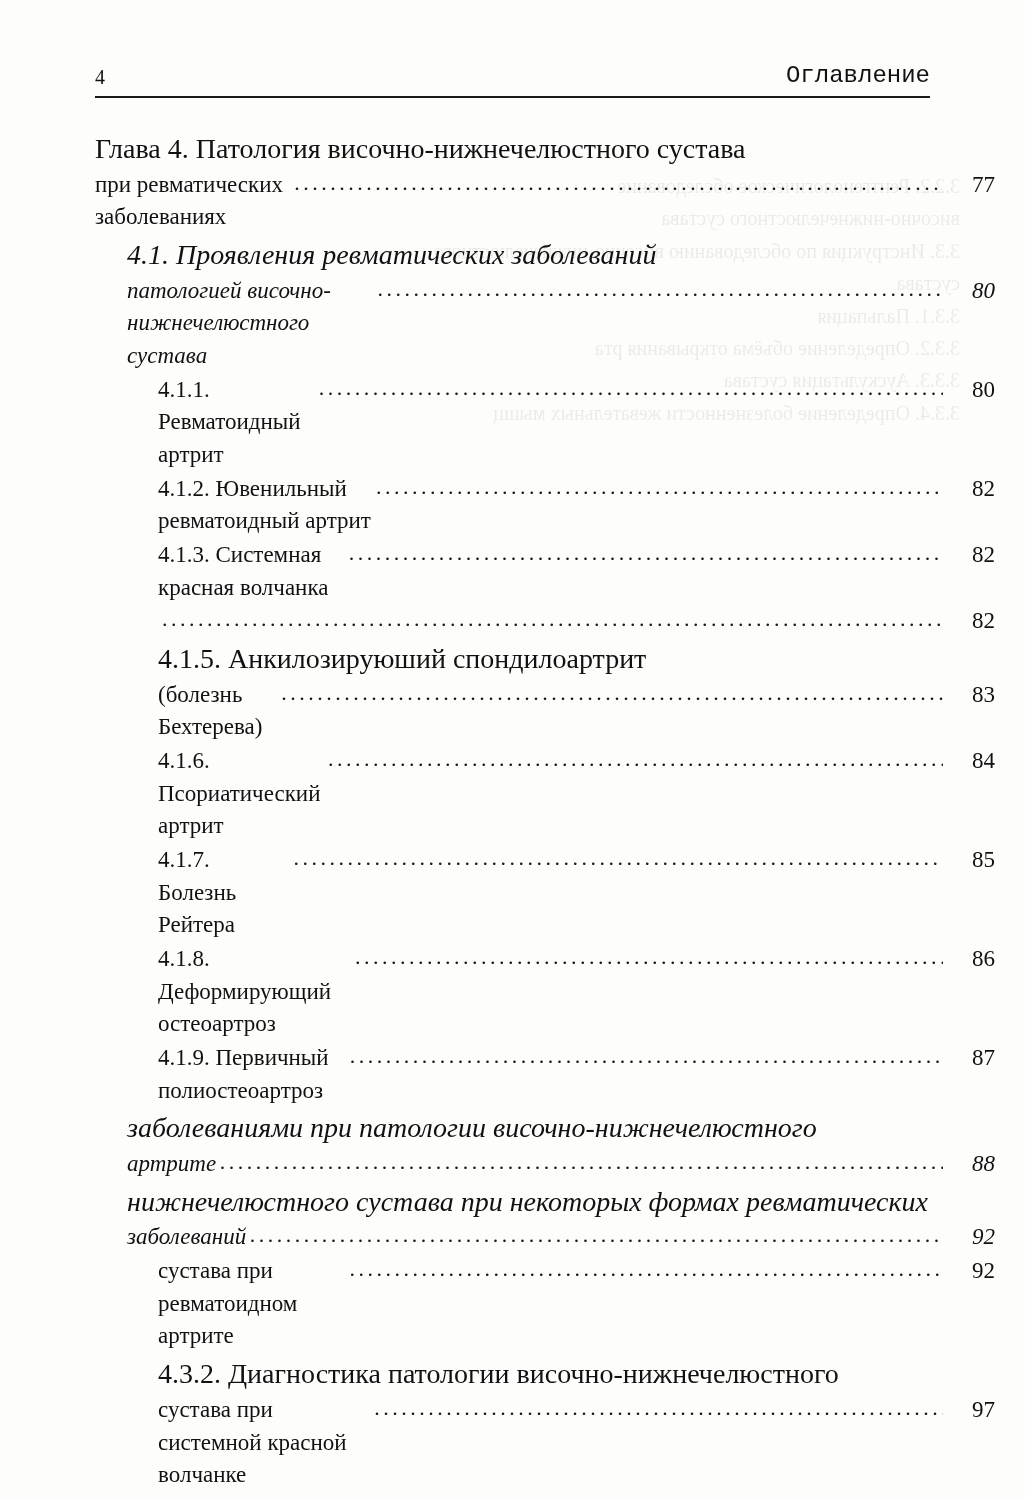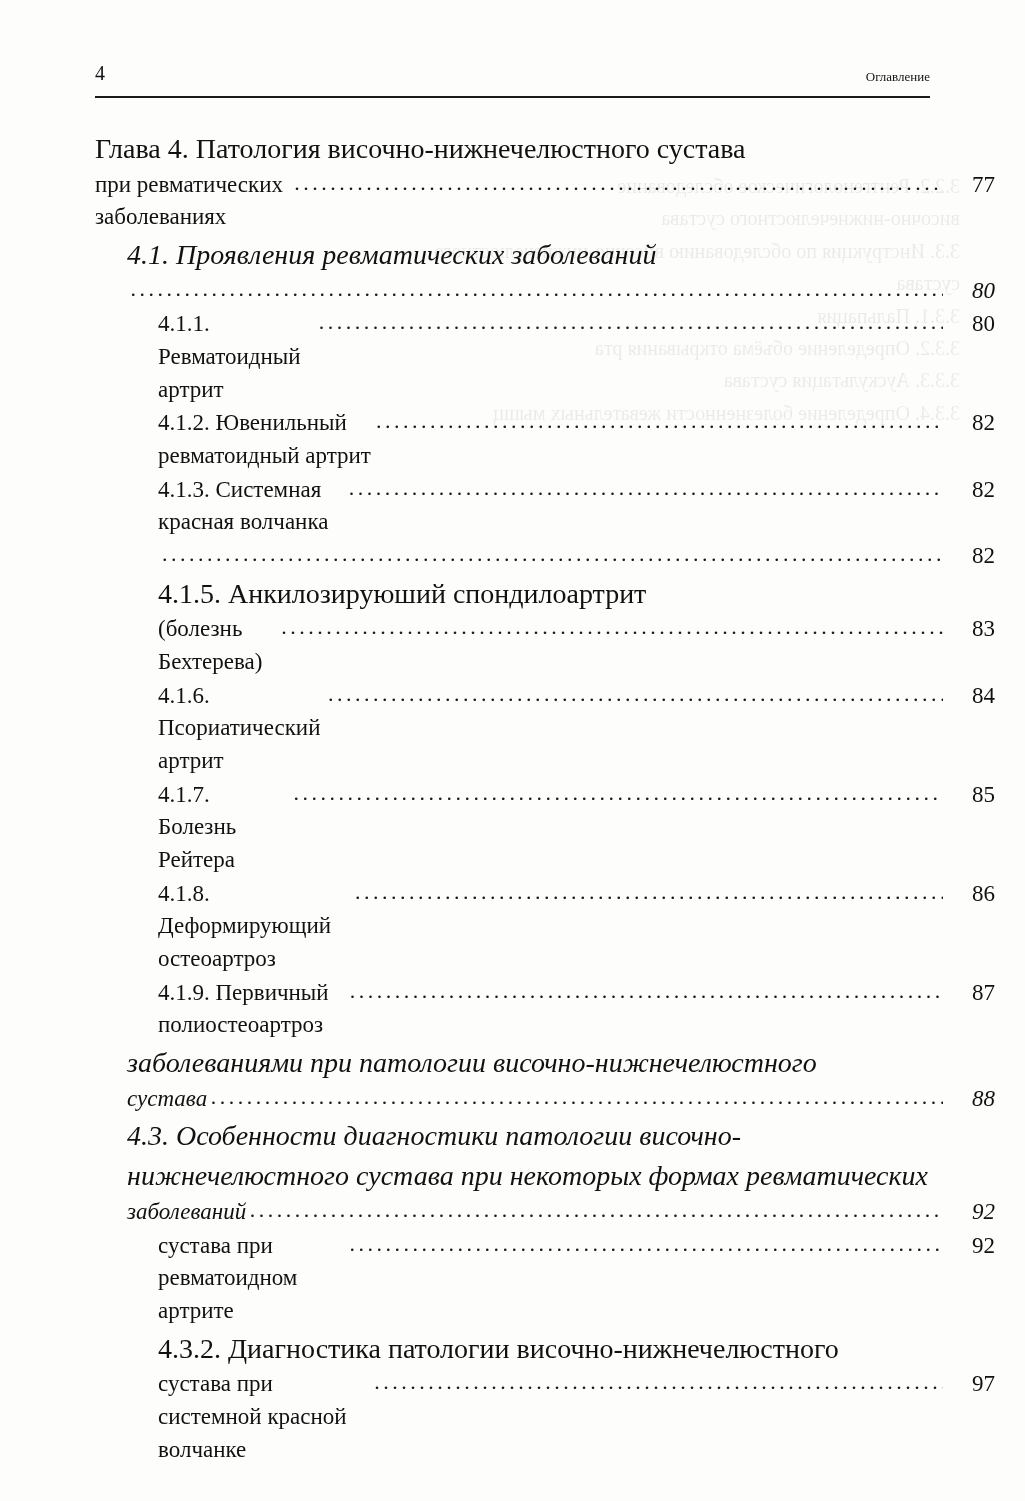--- a/index.html
+++ b/index.html
@@ -36,21 +36,21 @@
     position: absolute;
     left: 95px;
     right: 95px;
     top: 62px;
     display: flex;
     justify-content: space-between;
     align-items: flex-end;
     font-size: 20px;
   }
   .header .folio { font-family: "Liberation Serif", serif; }
-  .header .running-title { font-family: Liberation Serif, serif; font-size: 13px; margin-left: 8px; }
+  .header .running-title { font-family: Liberation Mono, monospace; font-size: 24px; margin-left: 8px; }
   .rule {
     position: absolute;
     left: 95px;
     right: 95px;
     top: 96px;
     height: 2px;
     background: #1a1a1a;
   }
   .toc {
     position: absolute;
@@ -118,20 +118,21 @@
         <div class="cont"><span class="bold">Глава 4.</span><span> Патология височно-нижнечелюстного сустава</span></div>
         <div class="entry">
           <span class="txt">при ревматических заболеваниях</span>
           <span class="dots">........................................................................................................................</span>
           <span class="pg">77</span>
         </div>
       </div>
       <div class="block lvl1">
         <div class="cont">4.1. Проявления ревматических заболеваний</div>
         <div class="entry">
+          <span class="txt">патологией височно-нижнечелюстного сустава</span>
           <span class="dots">........................................................................................................................</span>
           <span class="pg">80</span>
         </div>
       </div>
       <div class="block lvl2">
         <div class="entry">
           <span class="txt">4.1.1. Ревматоидный артрит</span>
           <span class="dots">........................................................................................................................</span>
           <span class="pg">80</span>
         </div>
@@ -188,27 +189,26 @@
       <div class="block lvl2">
         <div class="entry">
           <span class="txt">4.1.9. Первичный полиостеоартроз</span>
           <span class="dots">........................................................................................................................</span>
           <span class="pg">87</span>
         </div>
       </div>
       <div class="block lvl1">
         <div class="cont">заболеваниями при патологии височно-нижнечелюстного</div>
         <div class="entry">
-          <span class="txt">сустава</span>
+          <span class="txt">артрите</span>
           <span class="dots">........................................................................................................................</span>
           <span class="pg">88</span>
         </div>
       </div>
       <div class="block lvl1">
-        <div class="cont">4.3. Особенности диагностики патологии височно-</div>
         <div class="cont">нижнечелюстного сустава при некоторых формах ревматических</div>
         <div class="entry">
           <span class="txt">заболеваний</span>
           <span class="dots">........................................................................................................................</span>
           <span class="pg">92</span>
         </div>
       </div>
       <div class="block lvl2">
         <div class="entry">
           <span class="txt">сустава при ревматоидном артрите</span>

